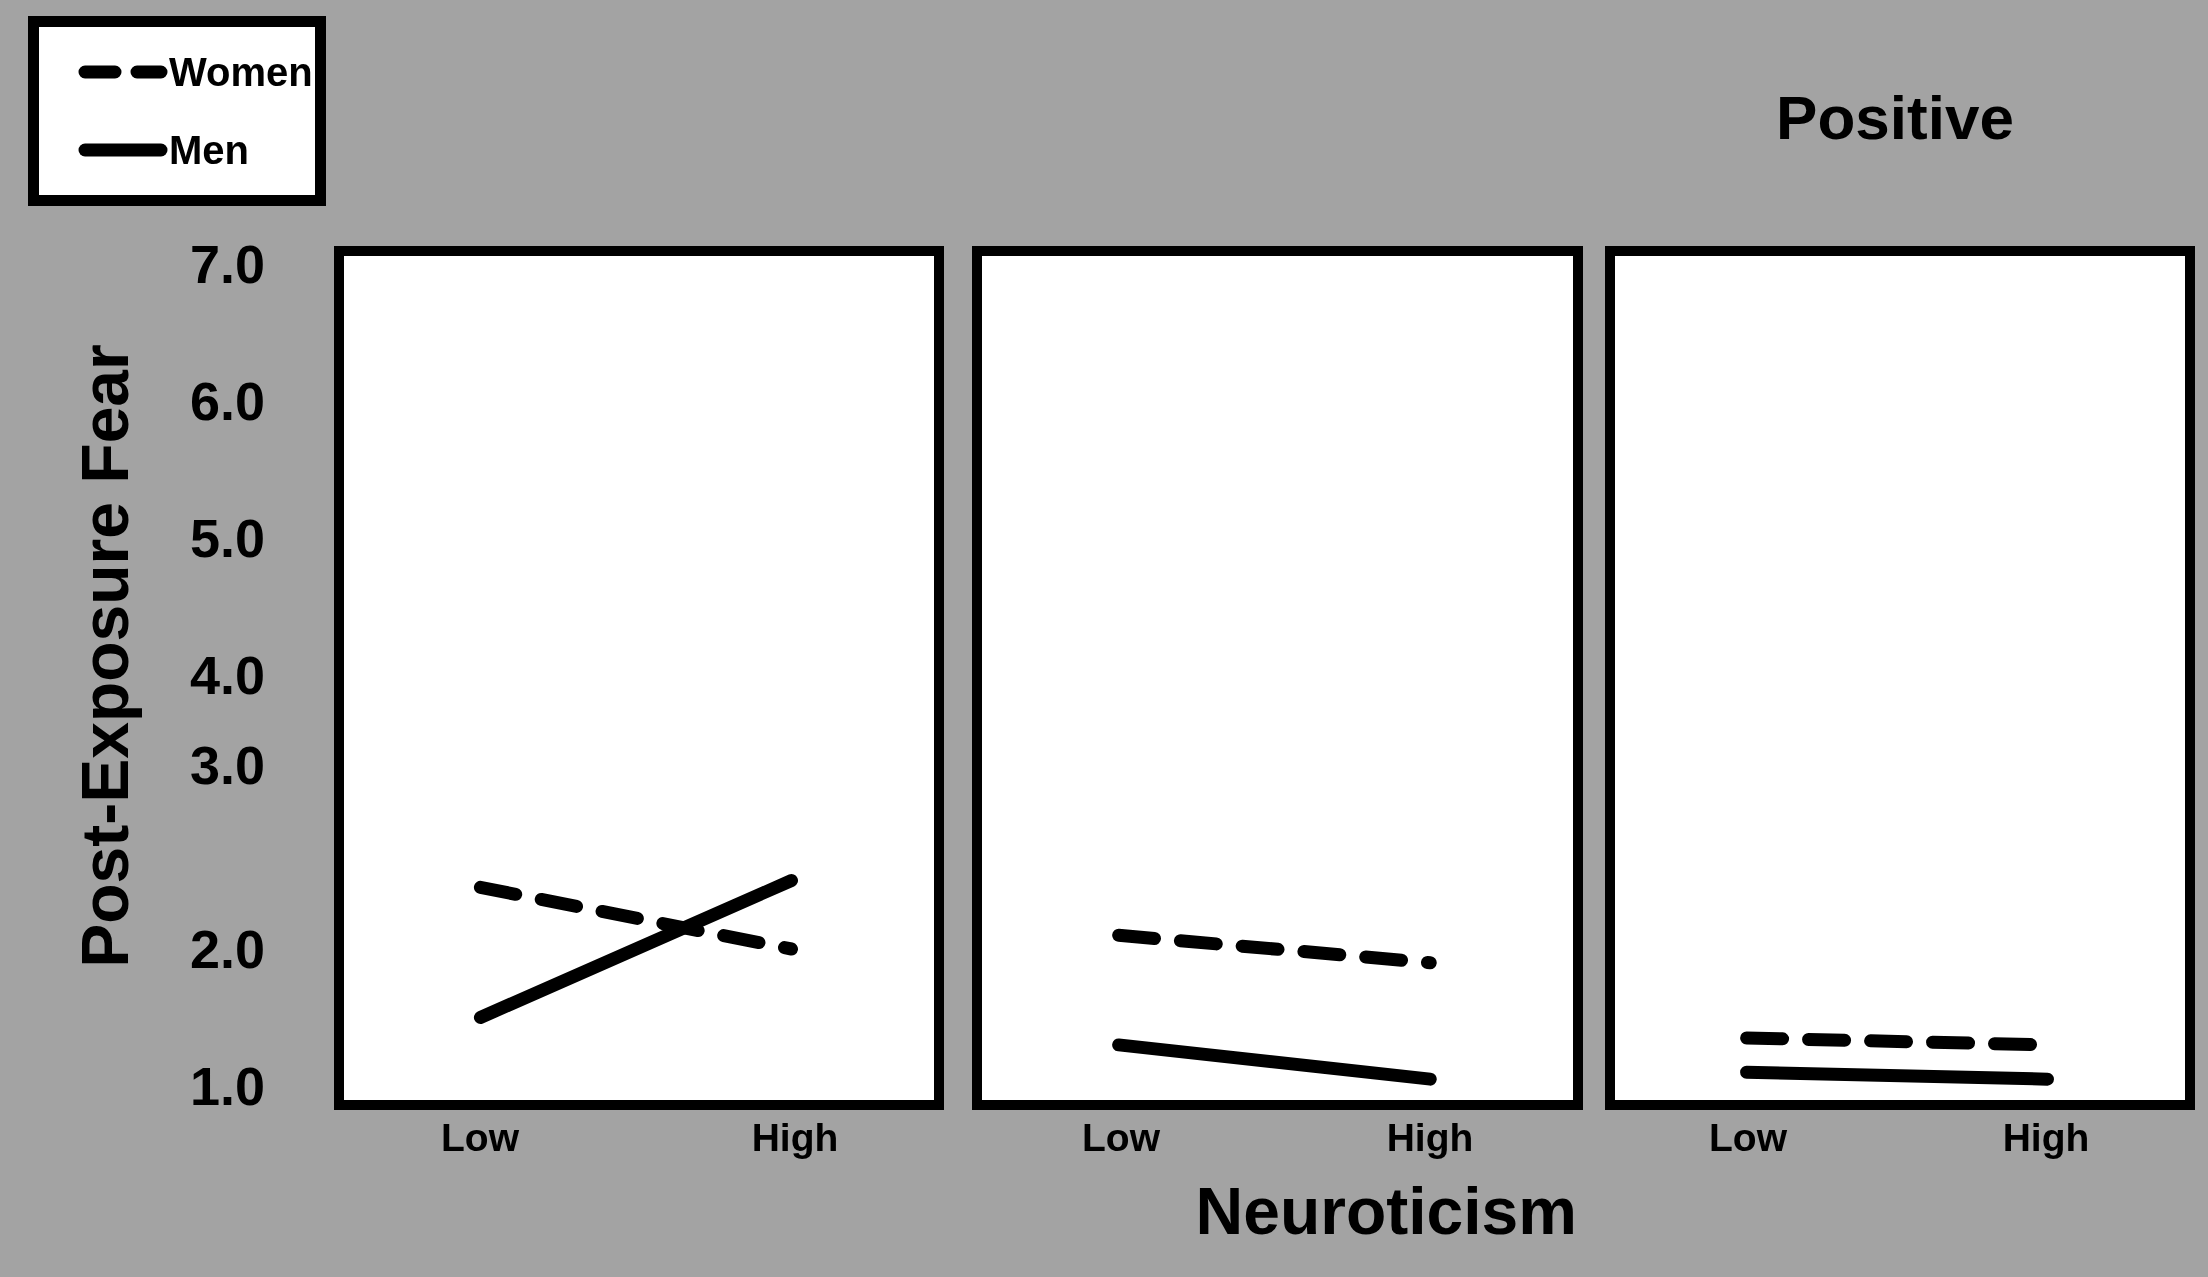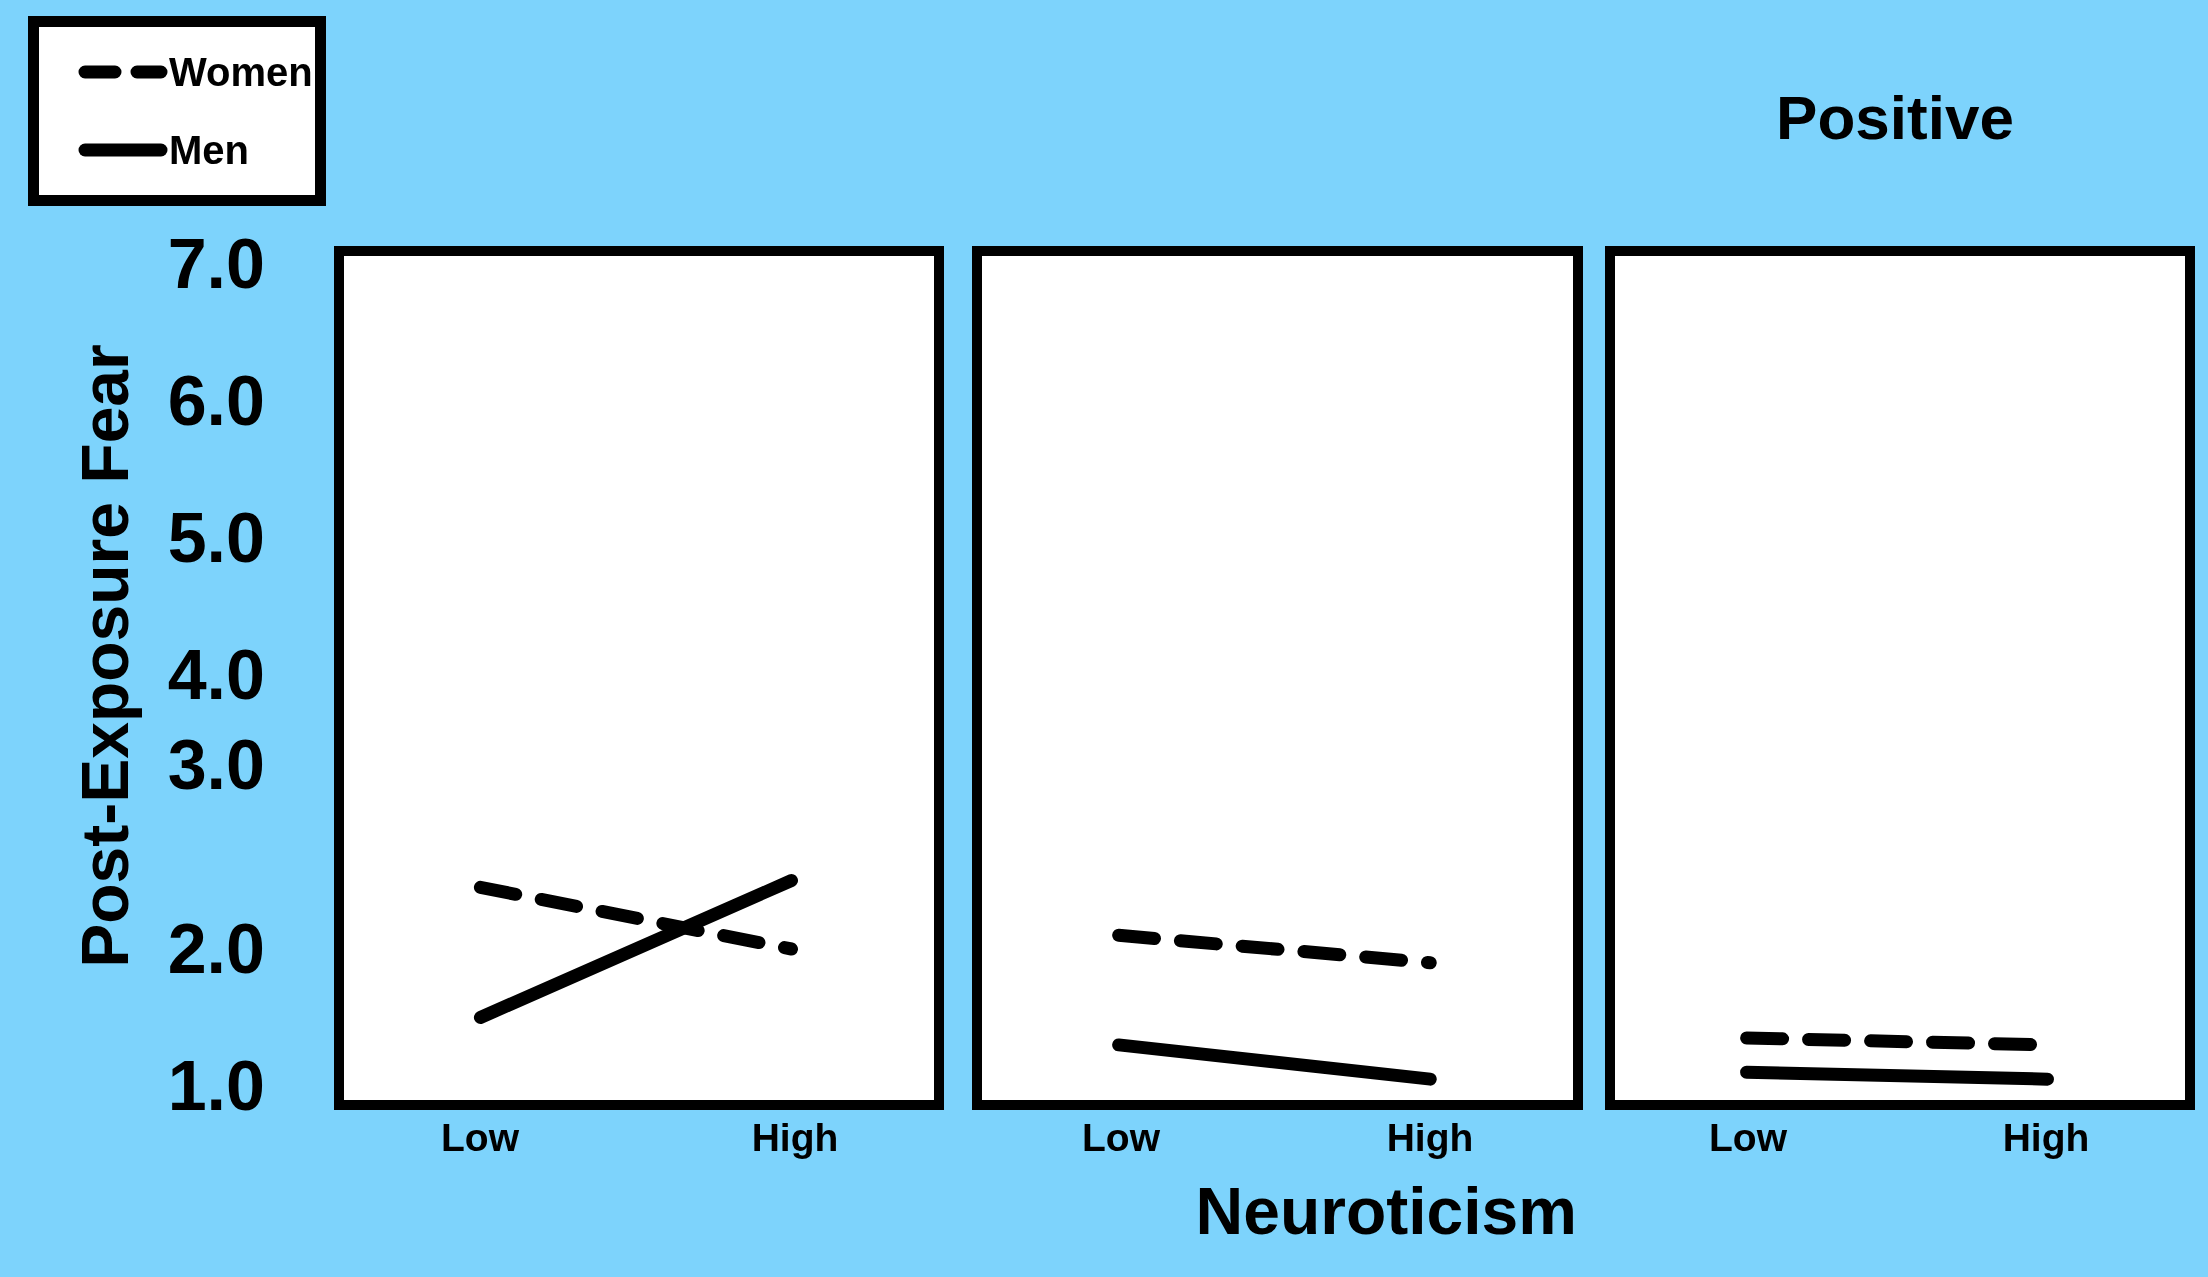--- a/index.html
+++ b/index.html
@@ -1,39 +1,39 @@
 <!DOCTYPE html>
 <html><head>
 <meta charset="utf-8">
 <style>
   html,body{margin:0;padding:0;background:#ffffff;}
   body{width:2208px;height:1277px;overflow:hidden;
        font-family:"Liberation Sans",sans-serif;font-weight:700;color:#000;}
-  #figure{position:relative;width:2208px;height:1277px;background:#7dd3fc;}
+  #figure{position:relative;width:2208px;height:1277px;background:#a3a3a3;}
 
   
   .legend{position:absolute;left:28px;top:16px;width:298px;height:190px;
           border:11px solid #000;background:#fff;box-sizing:border-box;
           display:flex;flex-direction:column;justify-content:space-around;
           padding:6px 0 6px 38px;}
   .legend-item{display:flex;align-items:center;}
   .legend-item svg{display:block;}
   .legend-label{font-size:40px;line-height:1;}
 
   
   .panel-title{position:absolute;top:12px;height:212px;width:470px;
                display:flex;align-items:center;justify-content:center;
                text-align:center;font-size:62px;line-height:1.48;}
 
   
   .y-axis-label{position:absolute;left:-305px;top:621px;width:820px;height:70px;
                 transform:rotate(-90deg);text-align:center;
                 font-size:66px;line-height:70px;}
   .y-tick{position:absolute;left:95px;width:170px;text-align:right;
-          font-size:70px;line-height:54px;}
+          font-size:54px;line-height:54px;}
 
   
   .panel{position:absolute;top:246px;height:864px;border:10px solid #000;
          background:#fff;box-sizing:border-box;}
 
   
   #plot-lines{position:absolute;left:0;top:0;width:2208px;height:1277px;}
   #plot-lines polyline{fill:none;stroke:#000;stroke-width:13;stroke-linecap:round;}
   #plot-lines polyline.dashed{stroke-dasharray:36 26;}
 

